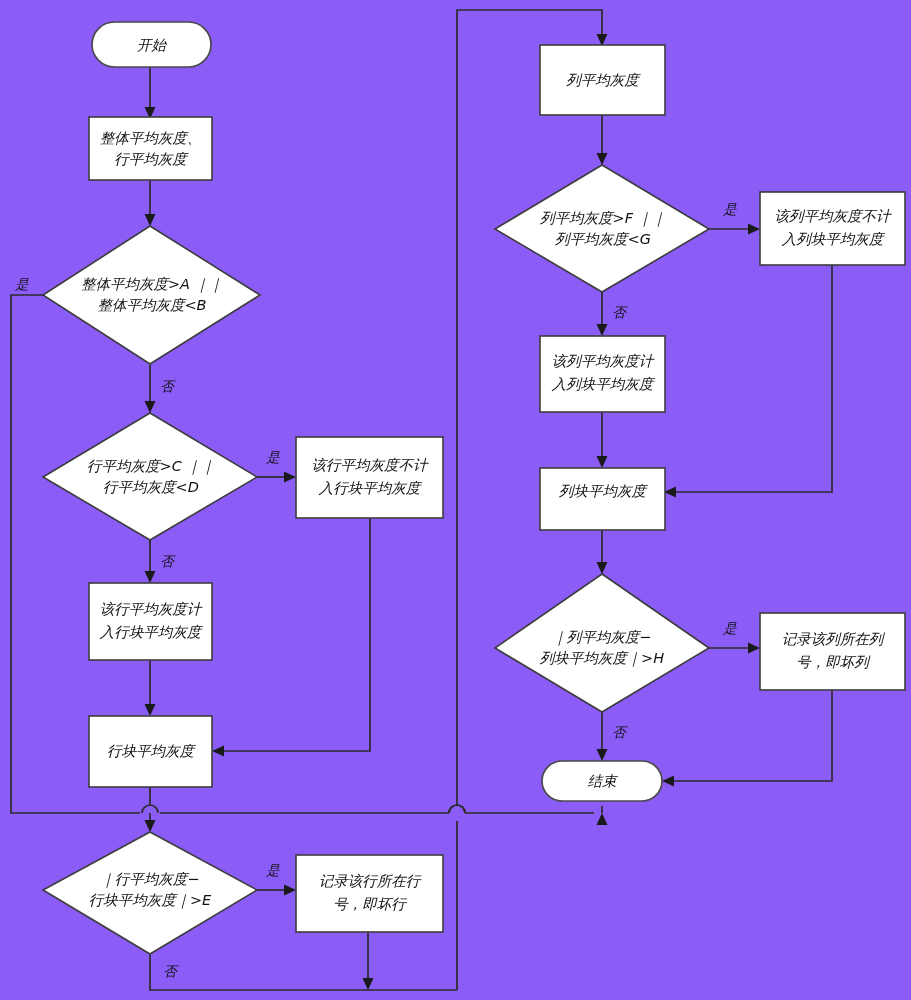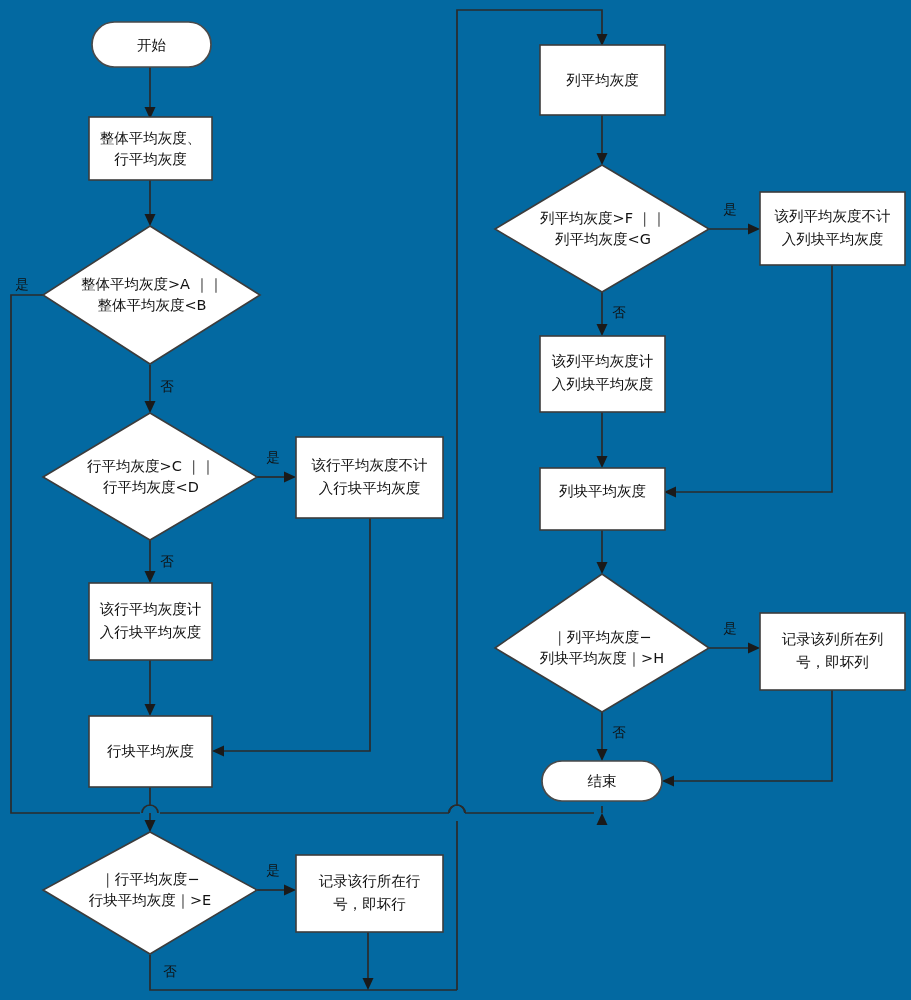--- a/index.html
+++ b/index.html
@@ -10,21 +10,22 @@
   body {
     width: 911px;
     height: 1000px;
     font-family: "DejaVu Sans", "Liberation Sans", sans-serif;
     overflow: hidden;
   }
   #flowchart-root {
     position: relative;
     width: 911px;
     height: 1000px;
-    background: #0369a1;
+    background: #8b5cf6;
+    font-style: italic;
   }
   svg.fc {
     display: block;
     width: 911px;
     height: 1000px;
   }
   .shape {
     fill: #ffffff;
     stroke: #3c3c3c;
     stroke-width: 1.6;

